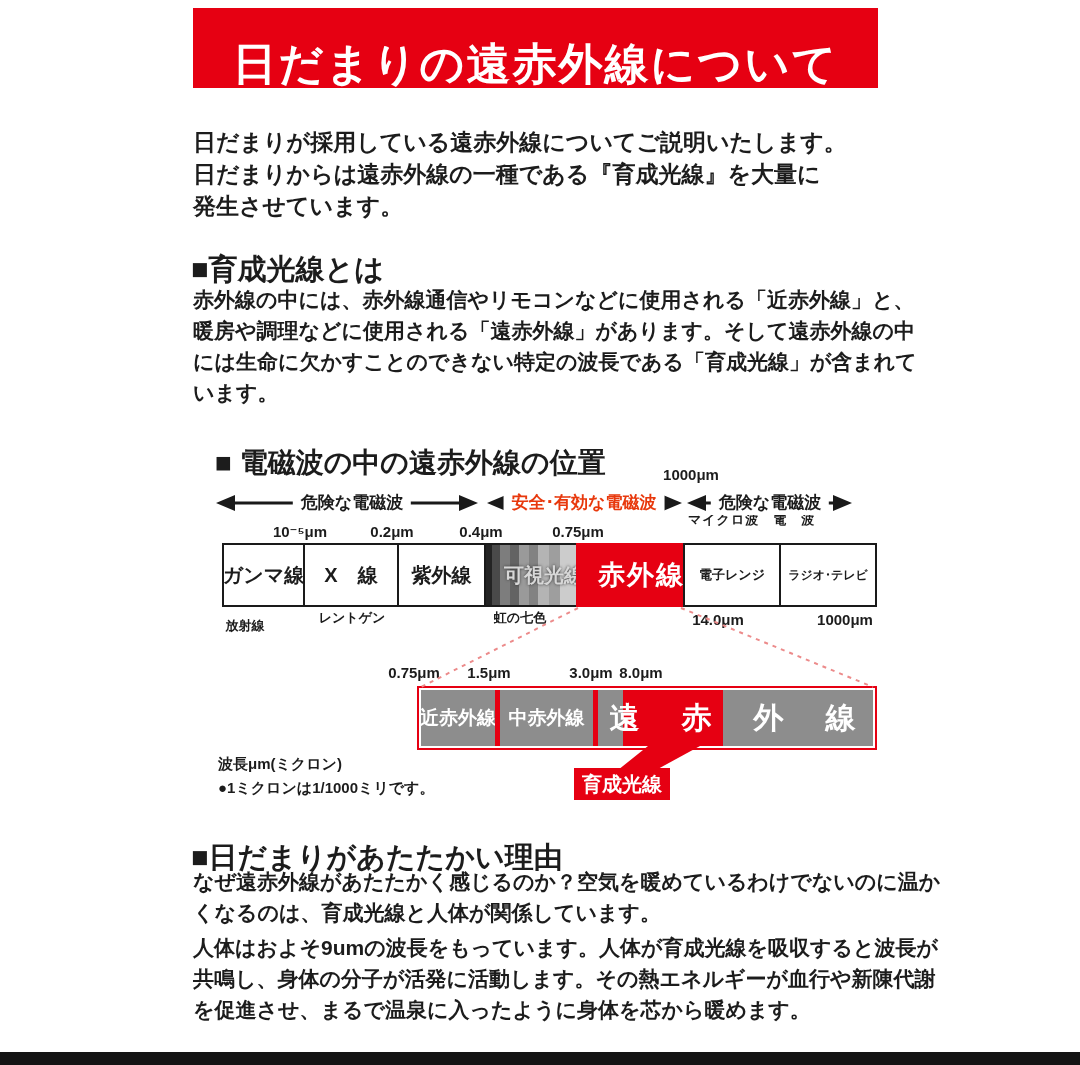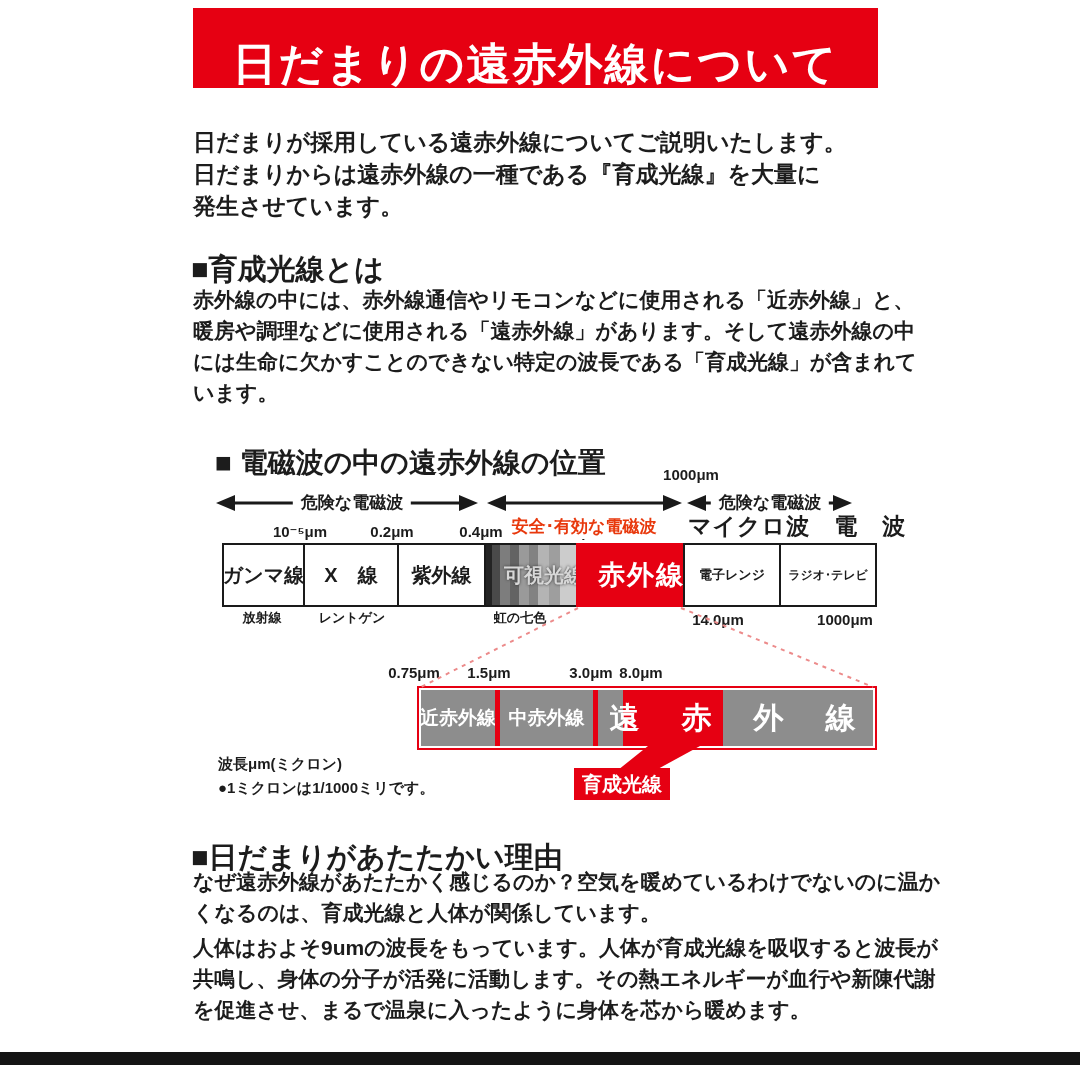--- a/index.html
+++ b/index.html
@@ -21,21 +21,21 @@
   .body1{left:193px;top:284px;width:710px;font-size:21px;font-weight:600;line-height:31px;}
   .body2a{left:193px;top:866px;width:712px;font-size:21px;font-weight:600;line-height:31px;}
   .body2b{left:193px;top:932px;width:712px;font-size:21px;font-weight:600;line-height:31px;}
   .tline{white-space:nowrap;}
 
   
   .dtitle{left:215px;top:444px;font-size:28px;font-weight:bold;white-space:nowrap;}
   .lbl1000top{top:466px;font-size:15px;font-weight:600;}
   .zone-label{top:491px;font-size:17px;font-weight:bold;background:#fff;padding:0 8px;line-height:24px;z-index:3;}
   .zone-red{color:#e8380c;}
-  .micro{left:688px;top:511px;font-size:23px;font-weight:bold;letter-spacing:1px;white-space:nowrap;}
+  .micro{left:688px;top:511px;font-size:13px;font-weight:bold;letter-spacing:1px;white-space:nowrap;}
   .wl{top:523px;font-size:15px;font-weight:700;}
   .band{top:543px;height:64px;background:#fff;border:2px solid #1a1a1a;box-sizing:border-box;
         display:flex;align-items:center;justify-content:center;z-index:1;}
   .band span{font-weight:bold;white-space:nowrap;}
   .fs23{font-size:20px;} .fs13{font-size:13px;} .fs12{font-size:12px;}
   .vis{background:linear-gradient(to right,#242424 0 7%,#4a4a4a 7% 16%,#7d7d7d 16% 27%,
        #636363 27% 37%,#9a9a9a 37% 48%,#828282 48% 58%,#b4b4b4 58% 70%,#9e9e9e 70% 82%,#cccccc 82% 100%);}
   .vis span{color:#d8d8d8;text-shadow:0 0 3px #333;margin-left:26px;}
   .ir{background:#e60012;border-color:#e60012;}
   .ir span{color:#fff;font-size:27px;letter-spacing:2px;}
@@ -79,21 +79,21 @@
     <div class="tline">赤外線の中には、赤外線通信やリモコンなどに使用される「近赤外線」と、</div>
     <div class="tline">暖房や調理などに使用される「遠赤外線」があります。そして遠赤外線の中</div>
     <div class="tline">には生命に欠かすことのできない特定の波長である「育成光線」が含まれて</div>
     <div class="tline">います。</div>
   </div>
 
   <div class="abs dtitle">■ 電磁波の中の遠赤外線の位置</div>
   <div class="abs ctr lbl1000top" style="left:691px;">1000μm</div>
 
   <div class="abs ctr zone-label" style="left:352px;">危険な電磁波</div>
-  <div class="abs ctr zone-label zone-red" style="left:584px;margin-top:24px;">安全･有効な電磁波</div>
+  <div class="abs ctr zone-label zone-red" style="left:584px;">安全･有効な電磁波</div>
   <div class="abs ctr zone-label" style="left:770px;">危険な電磁波</div>
   <div class="abs micro">マイクロ波　電　波</div>
 
   <div class="abs ctr wl" style="left:300px;">10⁻⁵μm</div>
   <div class="abs ctr wl" style="left:392px;">0.2μm</div>
   <div class="abs ctr wl" style="left:481px;">0.4μm</div>
   <div class="abs ctr wl" style="left:578px;">0.75μm</div>
 
   <div class="abs band" style="left:222px;width:83px;">
     <span class="fs23">ガンマ線</span>
@@ -110,21 +110,21 @@
   <div class="abs band ir" style="left:576px;width:131px;">
     <span>赤外線</span>
     </div>
   <div class="abs band" style="left:683px;width:98px;">
     <span class="fs13">電子レンジ</span>
     </div>
   <div class="abs band" style="left:779px;width:98px;">
     <span class="fs12">ラジオ･テレビ</span>
     </div>
 
-  <div class="abs ctr sub-lbl" style="left:262px;">放射線</div>
+  <div class="abs ctr sub-lbl" style="left:245px;margin-top:8px;">放射線</div>
   <div class="abs ctr sub-lbl" style="left:352px;">レントゲン</div>
   <div class="abs ctr sub-lbl" style="left:520px;">虹の七色</div>
   <div class="abs ctr sub-um" style="left:718px;">14.0μm</div>
   <div class="abs ctr sub-um" style="left:845px;">1000μm</div>
 
   <div class="abs ctr irwl" style="left:414px;">0.75μm</div>
   <div class="abs ctr irwl" style="left:489px;">1.5μm</div>
   <div class="abs ctr irwl" style="left:591px;">3.0μm</div>
   <div class="abs ctr irwl" style="left:641px;">8.0μm</div>
 

